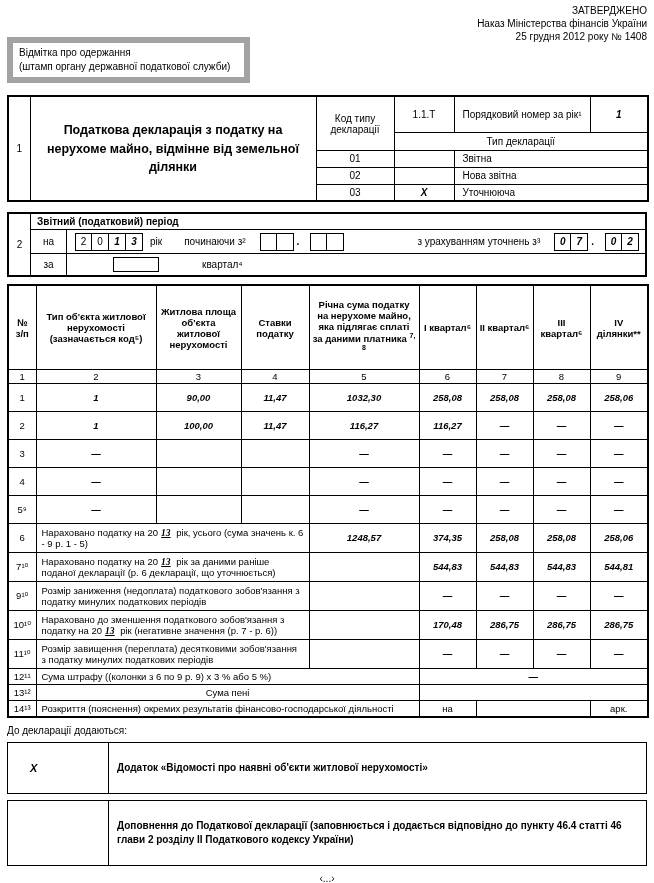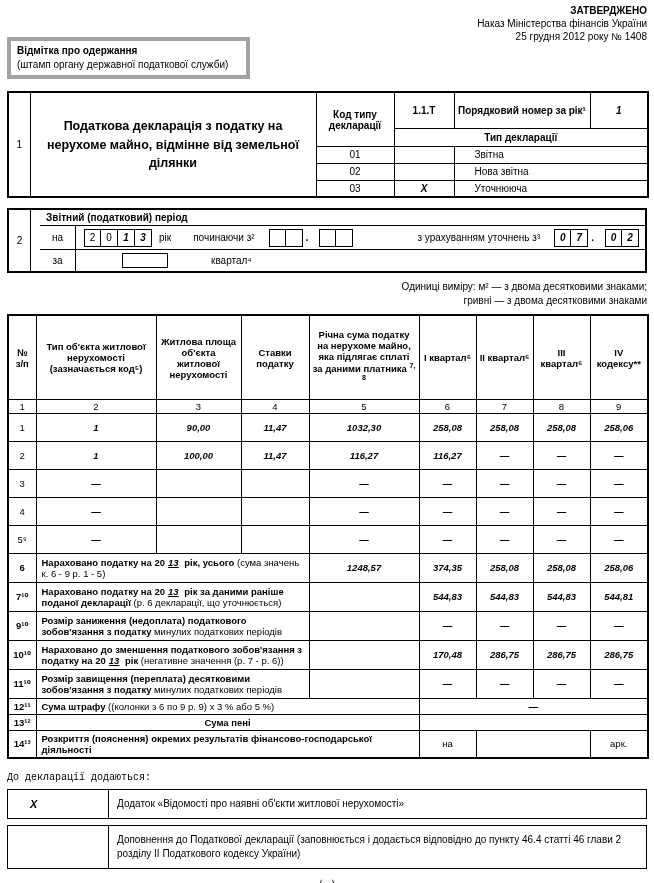--- a/index.html
+++ b/index.html
@@ -4,46 +4,46 @@
 <style>
   * { box-sizing: border-box; margin: 0; padding: 0; }
   html, body { background: #fff; }
   body {
     width: 654px; height: 883px; overflow: hidden;
     color: #000;
     font-family: "Liberation Sans", "DejaVu Sans", sans-serif;
     font-size: 10px;
   }
   .page { padding: 5px 7px 6px 7px; }
-  .b { font-weight: bold; }
+  .b { font-weight: normal; }
   .fill { font-weight: bold; font-style: italic; }
   sup { font-size: 7px; vertical-align: super; }
 
   
   .approval { text-align: right; line-height: 1.28; font-size: 10px; }
 
   
-  .receipt-box { border: 4px solid #a3a3a3; width: 243px; padding: 3px 6px; margin-top: -6px; line-height: 1.4; }
+  .receipt-box { border: 6px solid #a3a3a3; width: 243px; padding: 3px 6px; margin-top: -6px; line-height: 1.4; }
 
   table { border-collapse: collapse; width: 640px; table-layout: fixed; }
   td { border: 1px solid #000; vertical-align: middle; }
 
   
   .s1 { margin-top: 12px; border: 2px solid #000; }
   .s1 td { padding: 1px 3px; text-align: center; }
   .s1 .title-cell { font-size: 12.5px; font-weight: bold; line-height: 1.5; padding: 12px 14px; }
   .s1 tr.s1-a td { height: 36px; }
   .s1 tr.s1-b td { height: 18px; }
   .s1 tr.s1-c td { height: 17px; }
-  .s1 .name-cell { text-align: left; padding-left: 20px; }
+  .s1 .name-cell { text-align: left; padding-left: 8px; }
 
   
   .s2 { margin-top: 10px; border: 2px solid #000; display: flex; width: 640px; }
   .s2-num { width: 22px; border-right: 1px solid #000; display: flex; align-items: center; justify-content: center; }
-  .s2-body { flex: 1; margin-left: 9px; }
+  .s2-body { flex: 1; }
   .s2-head { padding: 2px 6px; font-weight: bold; border-bottom: 1px solid #000; }
   .s2-row { display: flex; align-items: center; }
   .s2-mid { height: 24px; border-bottom: 1px solid #000; }
   .s2-bot { height: 21px; gap: 36px; }
   .s2-pre { width: 36px; align-self: stretch; display: flex; align-items: center; justify-content: center; border-right: 1px solid #000; }
   .dgroup { display: flex; margin-left: 8px; }
   .dbox { width: 17px; height: 18px; border: 1px solid #000; display: flex; align-items: center; justify-content: center; }
   .dbox + .dbox { border-left: none; }
   .dot { padding: 0 3px; font-weight: bold; }
   .s2-lbl { margin: 0 6px 0 7px; }
@@ -60,28 +60,28 @@
   .mt td { padding: 1px 3px; text-align: center; }
   .mt tr.hd td { height: 84px; font-weight: bold; }
   .mt tr.nums td { height: 13px; }
   .mt tr.dr td { height: 28px; }
   .mt tr.sr td { height: 29px; }
   .mt tr.sr12 td { height: 16px; }
   .mt tr.sr13 td { height: 14px; text-align: center; }
   .mt tr.sr14 td { height: 17px; }
   .mt .lbl { text-align: left; padding: 2px 5px; }
   .mt .val { font-weight: bold; font-style: italic; }
-  .yfill { font-weight: bold; font-style: italic; text-decoration: underline; margin: 0 3px; }
+  .yfill { font-weight: bold; font-style: italic; text-decoration: underline; margin: 0 3px; font-family: Liberation Serif, serif; }
   .yfill:empty { display: none; }
 
   
-  .attach-intro { margin-top: 13px; font-family: Liberation Mono, monospace; }
+  .attach-intro { margin-top: 7px; }
   .attach-row { display: flex; margin-top: 6px; width: 640px; }
   .attach-box { width: 102px; border: 1px solid #000; display: flex; align-items: center; padding-left: 22px; font-size: 11px; }
-  .attach-label { flex: 1; border: 1px solid #000; border-left: 1px solid #000; margin-left: -1px; padding: 7px 8px; font-weight: normal; line-height: 1.4; }
+  .attach-label { flex: 1; border: 1px solid #000; border-left: 1px solid #000; margin-left: -1px; padding: 18px 8px; font-weight: bold; line-height: 1.4; }
 
   .footer-mark { text-align: center; margin-top: 7px; }
 </style>
 </head>
 <body>
 
 <div class="page">
 
   <div class="approval">
     <div class="b">ЗАТВЕРДЖЕНО</div>
@@ -168,24 +168,20 @@
         </span>
       </div>
       <div class="s2-row s2-bot">
         <span class="s2-pre">за</span>
         <span class="qbox"></span>
         <span class="s2-lbl">квартал⁴</span>
       </div>
     </div>
   </div>
 
-  <div class="units">
-    <div>Одиниці виміру: м² — з двома десятковими знаками;</div>
-    <div>гривні — з двома десятковими знаками</div>
-  </div>
 
   <table class="mt">
     <colgroup>
       <col style="width:28px">
         <col style="width:120px">
         <col style="width:85px">
         <col style="width:68px">
       <col style="width:110px">
         <col style="width:57px">
         <col style="width:57px">
@@ -201,21 +197,21 @@
         <td>Тип об'єкта житлової нерухомості (зазначається код⁵)</td>
         <td>Житлова площа об'єкта житлової нерухомості</td>
         <td>Ставки податку</td>
         <td>
           <span>Річна сума податку на нерухоме майно, яка підлягає сплаті за даними платника</span>
           <sup>7, 8</sup>
         </td>
         <td>I квартал⁶</td>
         <td>II квартал⁶</td>
         <td>III квартал⁶</td>
-        <td>IV кодексу**</td>
+        <td>IV ділянки**</td>
       </tr>
       <tr class="nums">
         <td>1</td>
         <td>2</td>
         <td>3</td>
         <td>4</td>
         <td>5</td>
         <td>6</td>
         <td>7</td>
         <td>8</td>

